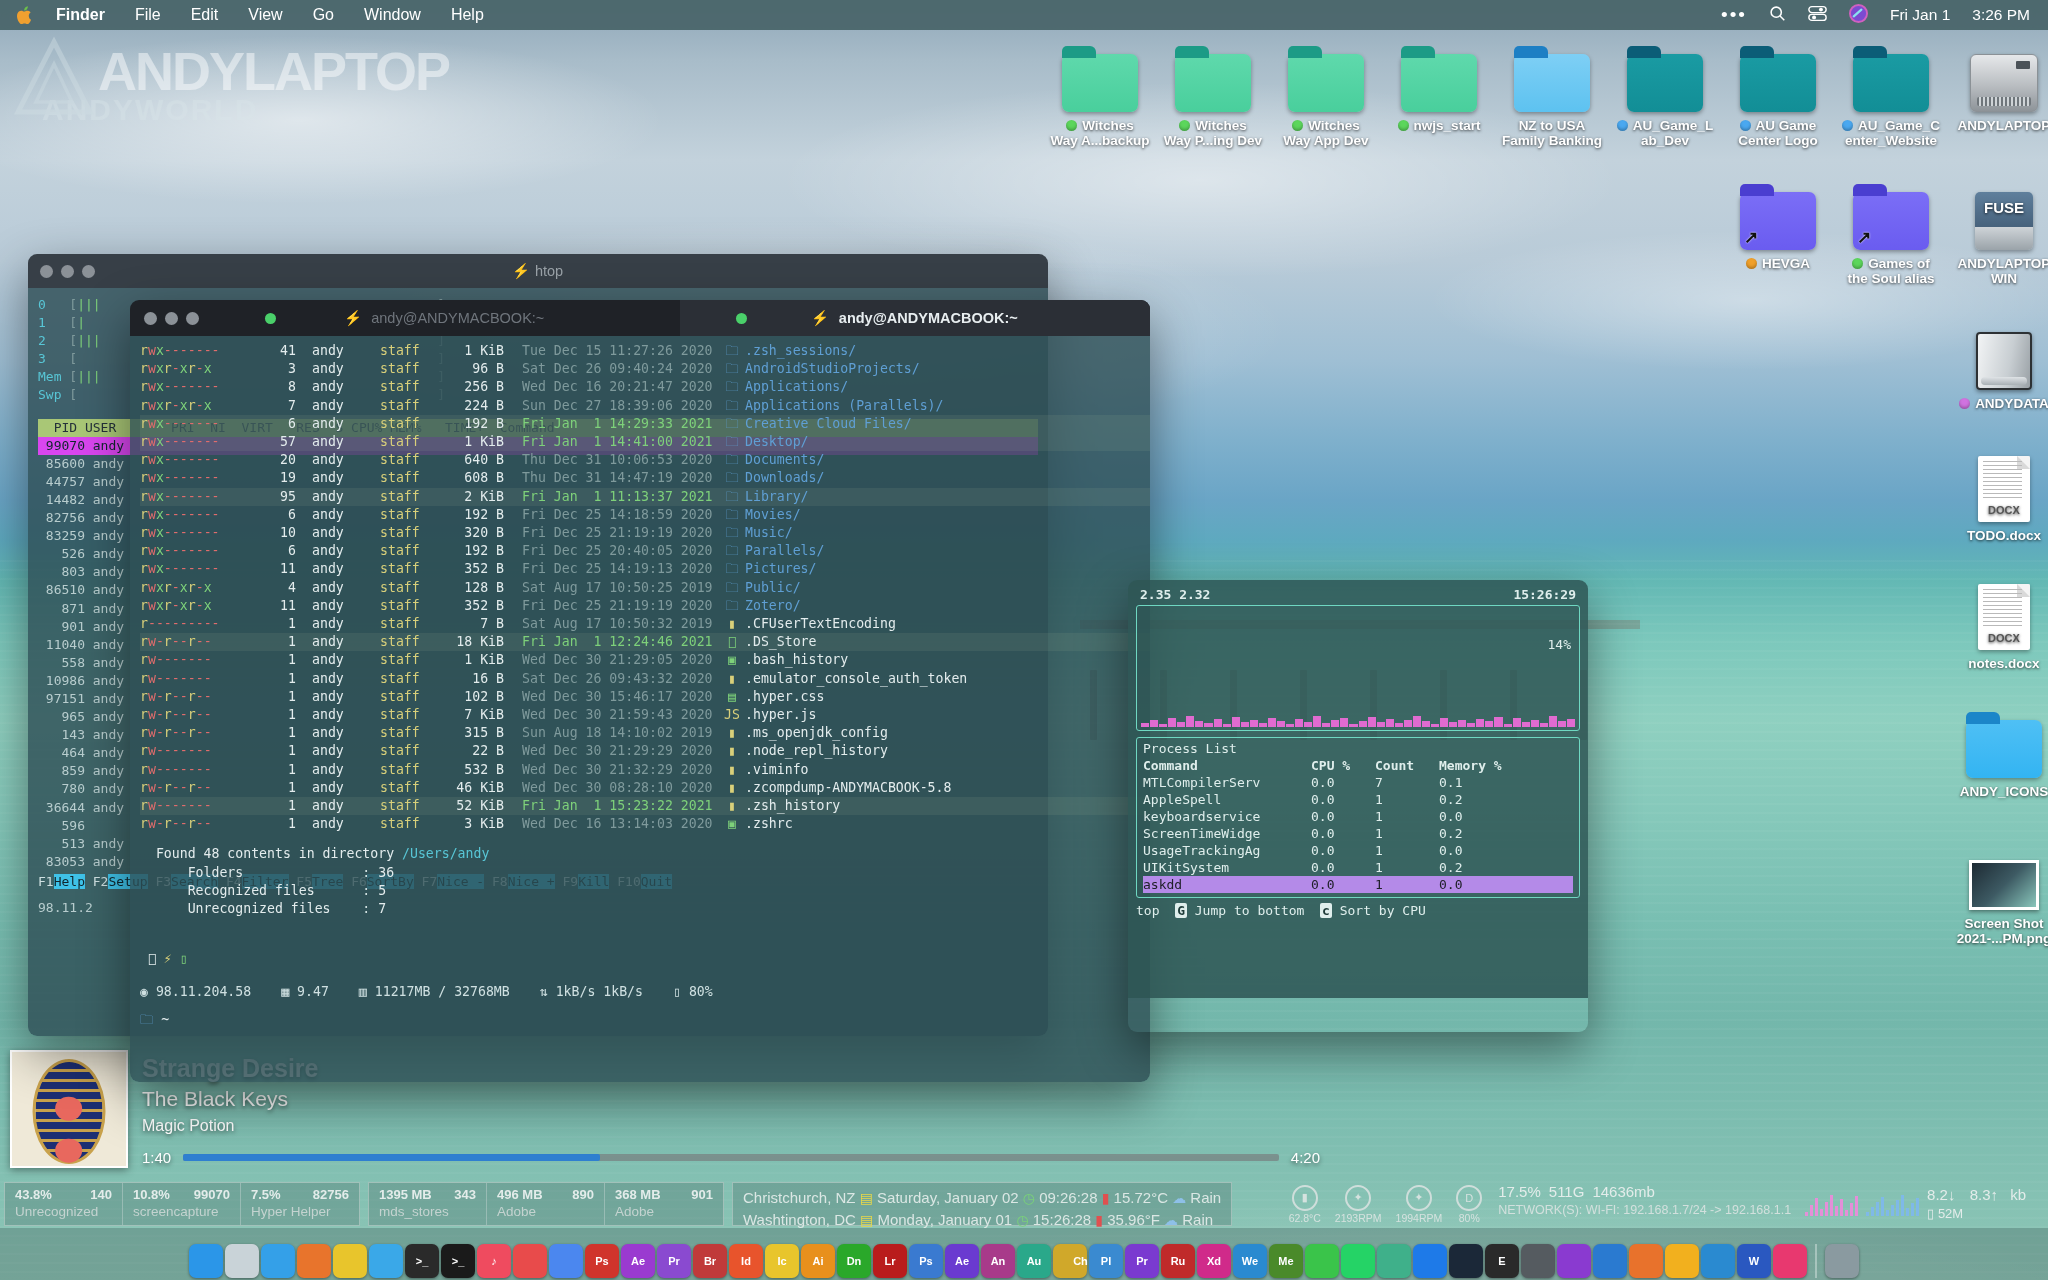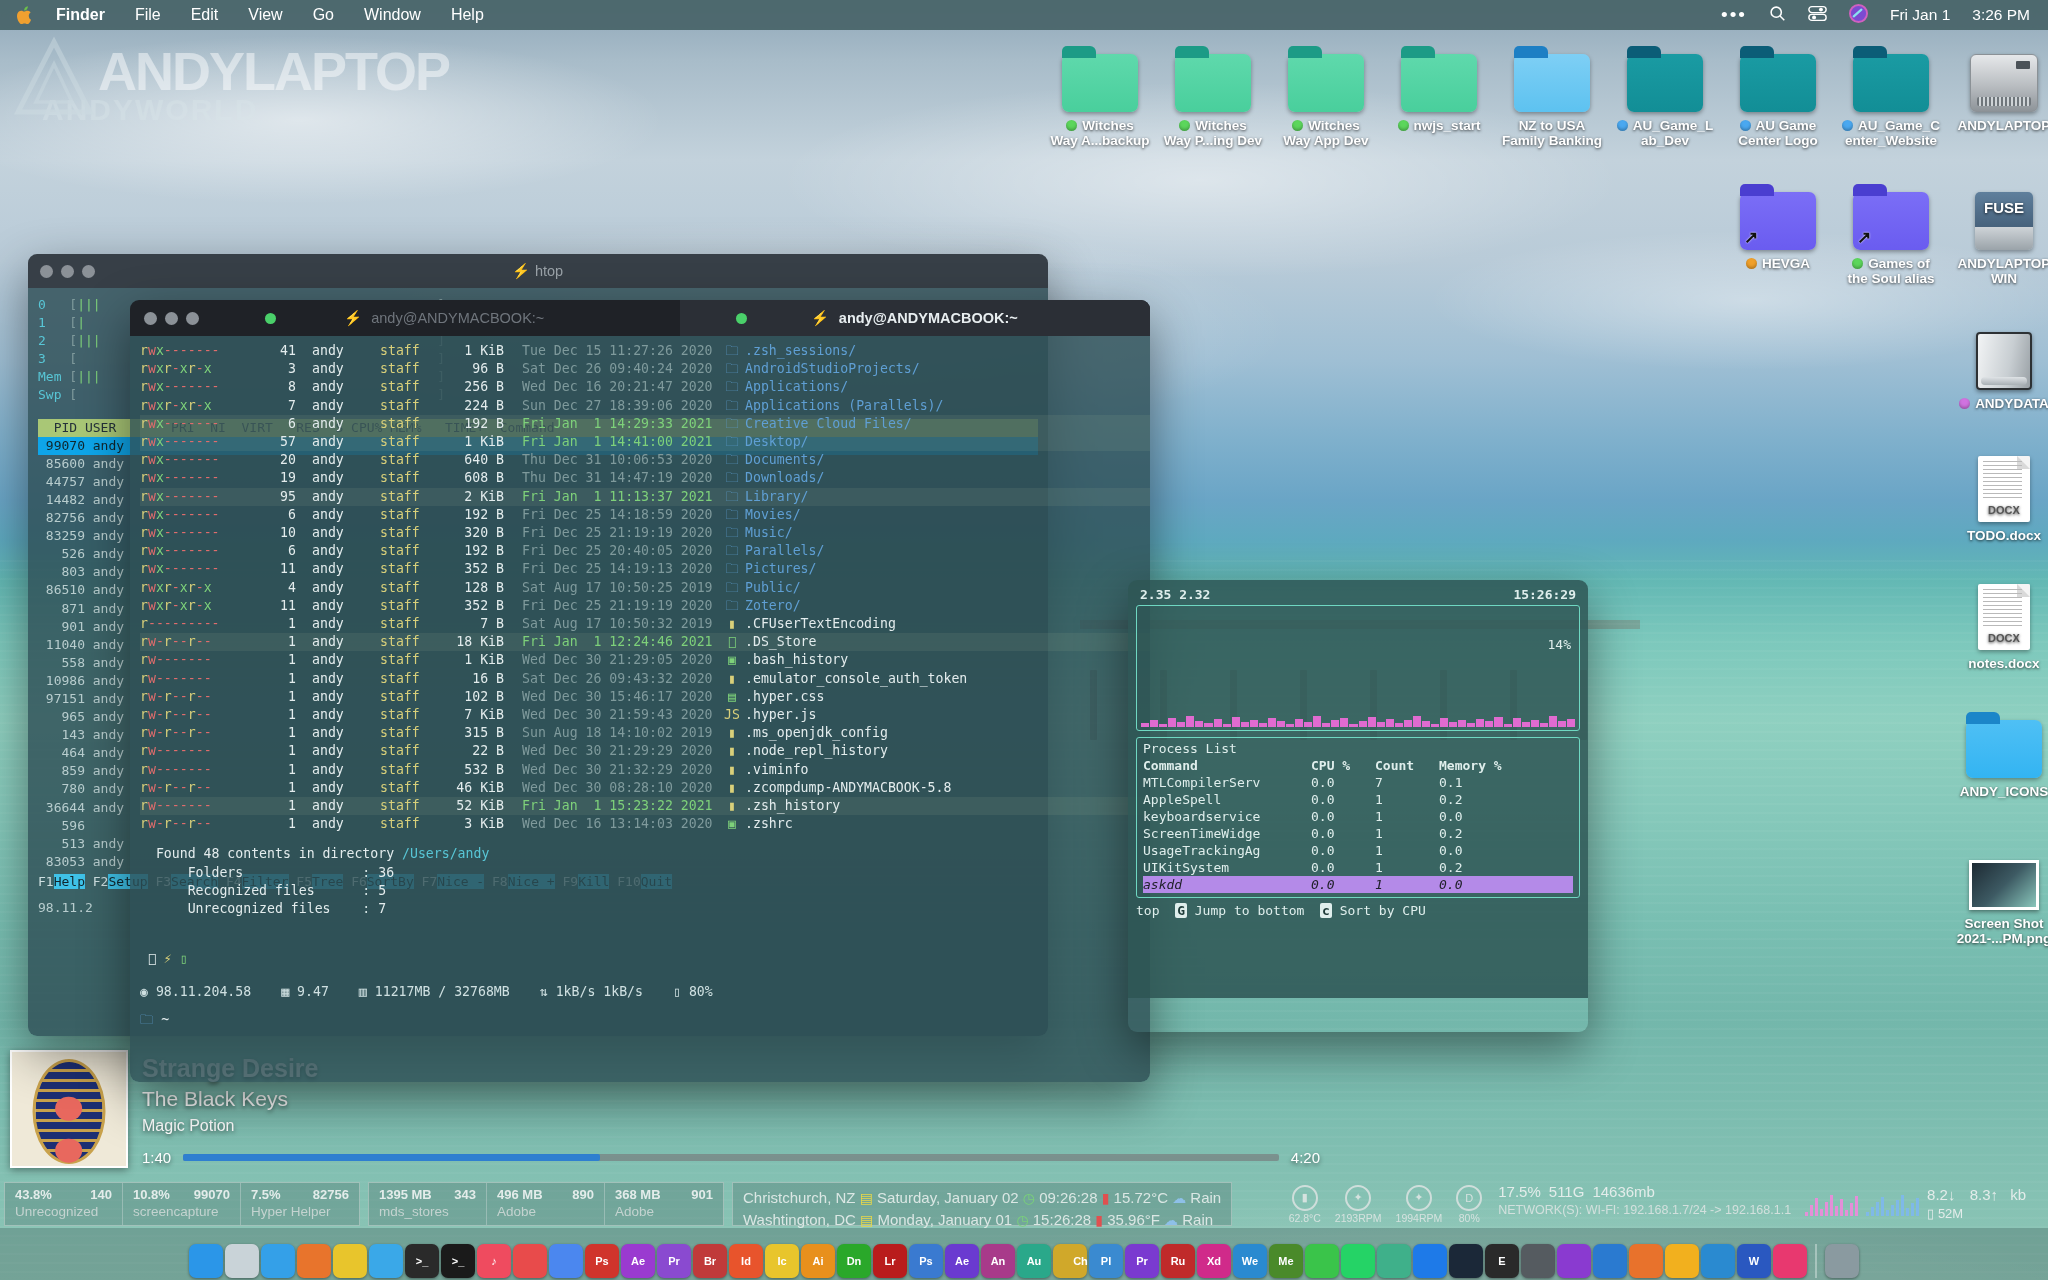--- a/index.html
+++ b/index.html
@@ -132,21 +132,21 @@
   #htop-win .titlebar{ background:#373f47; }
   #htop-win .body{
     height:748px; background:rgba(45,77,84,.82);
     font-family:"DejaVu Sans Mono", monospace; font-size:13px; color:#b8cdce;
     padding:8px 10px; line-height:18.1px; white-space:pre; overflow:hidden;
   }
   .c-cyan{color:#58c6d6;} .c-green{color:#7ed17a;} .c-red{color:#e06c6c;}
   .c-yel{color:#d9d07a;} .c-blue{color:#5f9fd4;}
   .c-dim{color:#7f9a9c;} .c-white{color:#e3eced;}
   .hl-hdr{ background:#a9c776; color:#25323a; }
-  .hl-row{ background:#0ea5e9; color:#10262d; }
+  .hl-row{ background:#d946ef; color:#10262d; }
   .fkey{ background:#3fc2e8; color:#10262d; }
   .fnum{ color:#cfe0e1; }
 
   
   #term-win{ left:130px; top:268px; width:1020px; height:782px; }
   #term-win .tabbar{ height:36px; background:#1f2227; display:flex; align-items:center; }
   #term-win .wl{ display:flex; gap:8px; padding:0 10px 0 14px; }
   #term-win .wl span{ width:13px;height:13px;border-radius:50%;background:#8b9197;display:block;}
   .tab{ flex:1; height:36px; display:flex; align-items:center; justify-content:center;
         gap:9px; font-size:14.5px; color:#6f757c; position:relative;}
@@ -177,21 +177,21 @@
     padding:6px 8px; line-height:17px; white-space:pre; overflow:hidden;
   }
   .vbox{ border:1px solid #6fd8c2; border-radius:3px; position:relative; }
   .vtop-head{ display:flex; justify-content:space-between; font-weight:bold; padding:0 4px 2px;}
   .spark{ position:absolute; bottom:3px; left:4px; right:4px; height:26px;
     display:flex; align-items:flex-end; gap:1px; }
   .spark i{ flex:1; background:#e06bd0; }
   .plist-title{ color:#dfeeec; }
   .prow{ display:flex; }
   .prow .cmd{ width:168px; } .prow .cpu{ width:64px; } .prow .cnt{ width:64px; } .prow .mem{ width:60px; }
-  .prow.sel{ background:#b48ae8; color:#20202a;font-style:italic; }
+  .prow.sel{ background:#b48ae8; color:#20202a; }
   .vfoot{ color:#dfeeec; }
   .kbd{ background:#dfeeec; color:#1d3a38; padding:0 2px; border-radius:2px; font-weight:bold;}
 
   
   #music{ position:absolute; left:10px; top:1050px; width:1310px; height:118px; z-index:15;
     display:flex; gap:14px; }
   #music .art{ width:118px; height:118px; background:#efe9d8; border:2px solid #fff;
     box-shadow:0 2px 8px rgba(0,0,0,.4); position:relative; overflow:hidden; }
   #music .art .oval{ position:absolute; left:50%; top:6%; transform:translateX(-50%);
     width:64%; height:92%; border-radius:50%;

